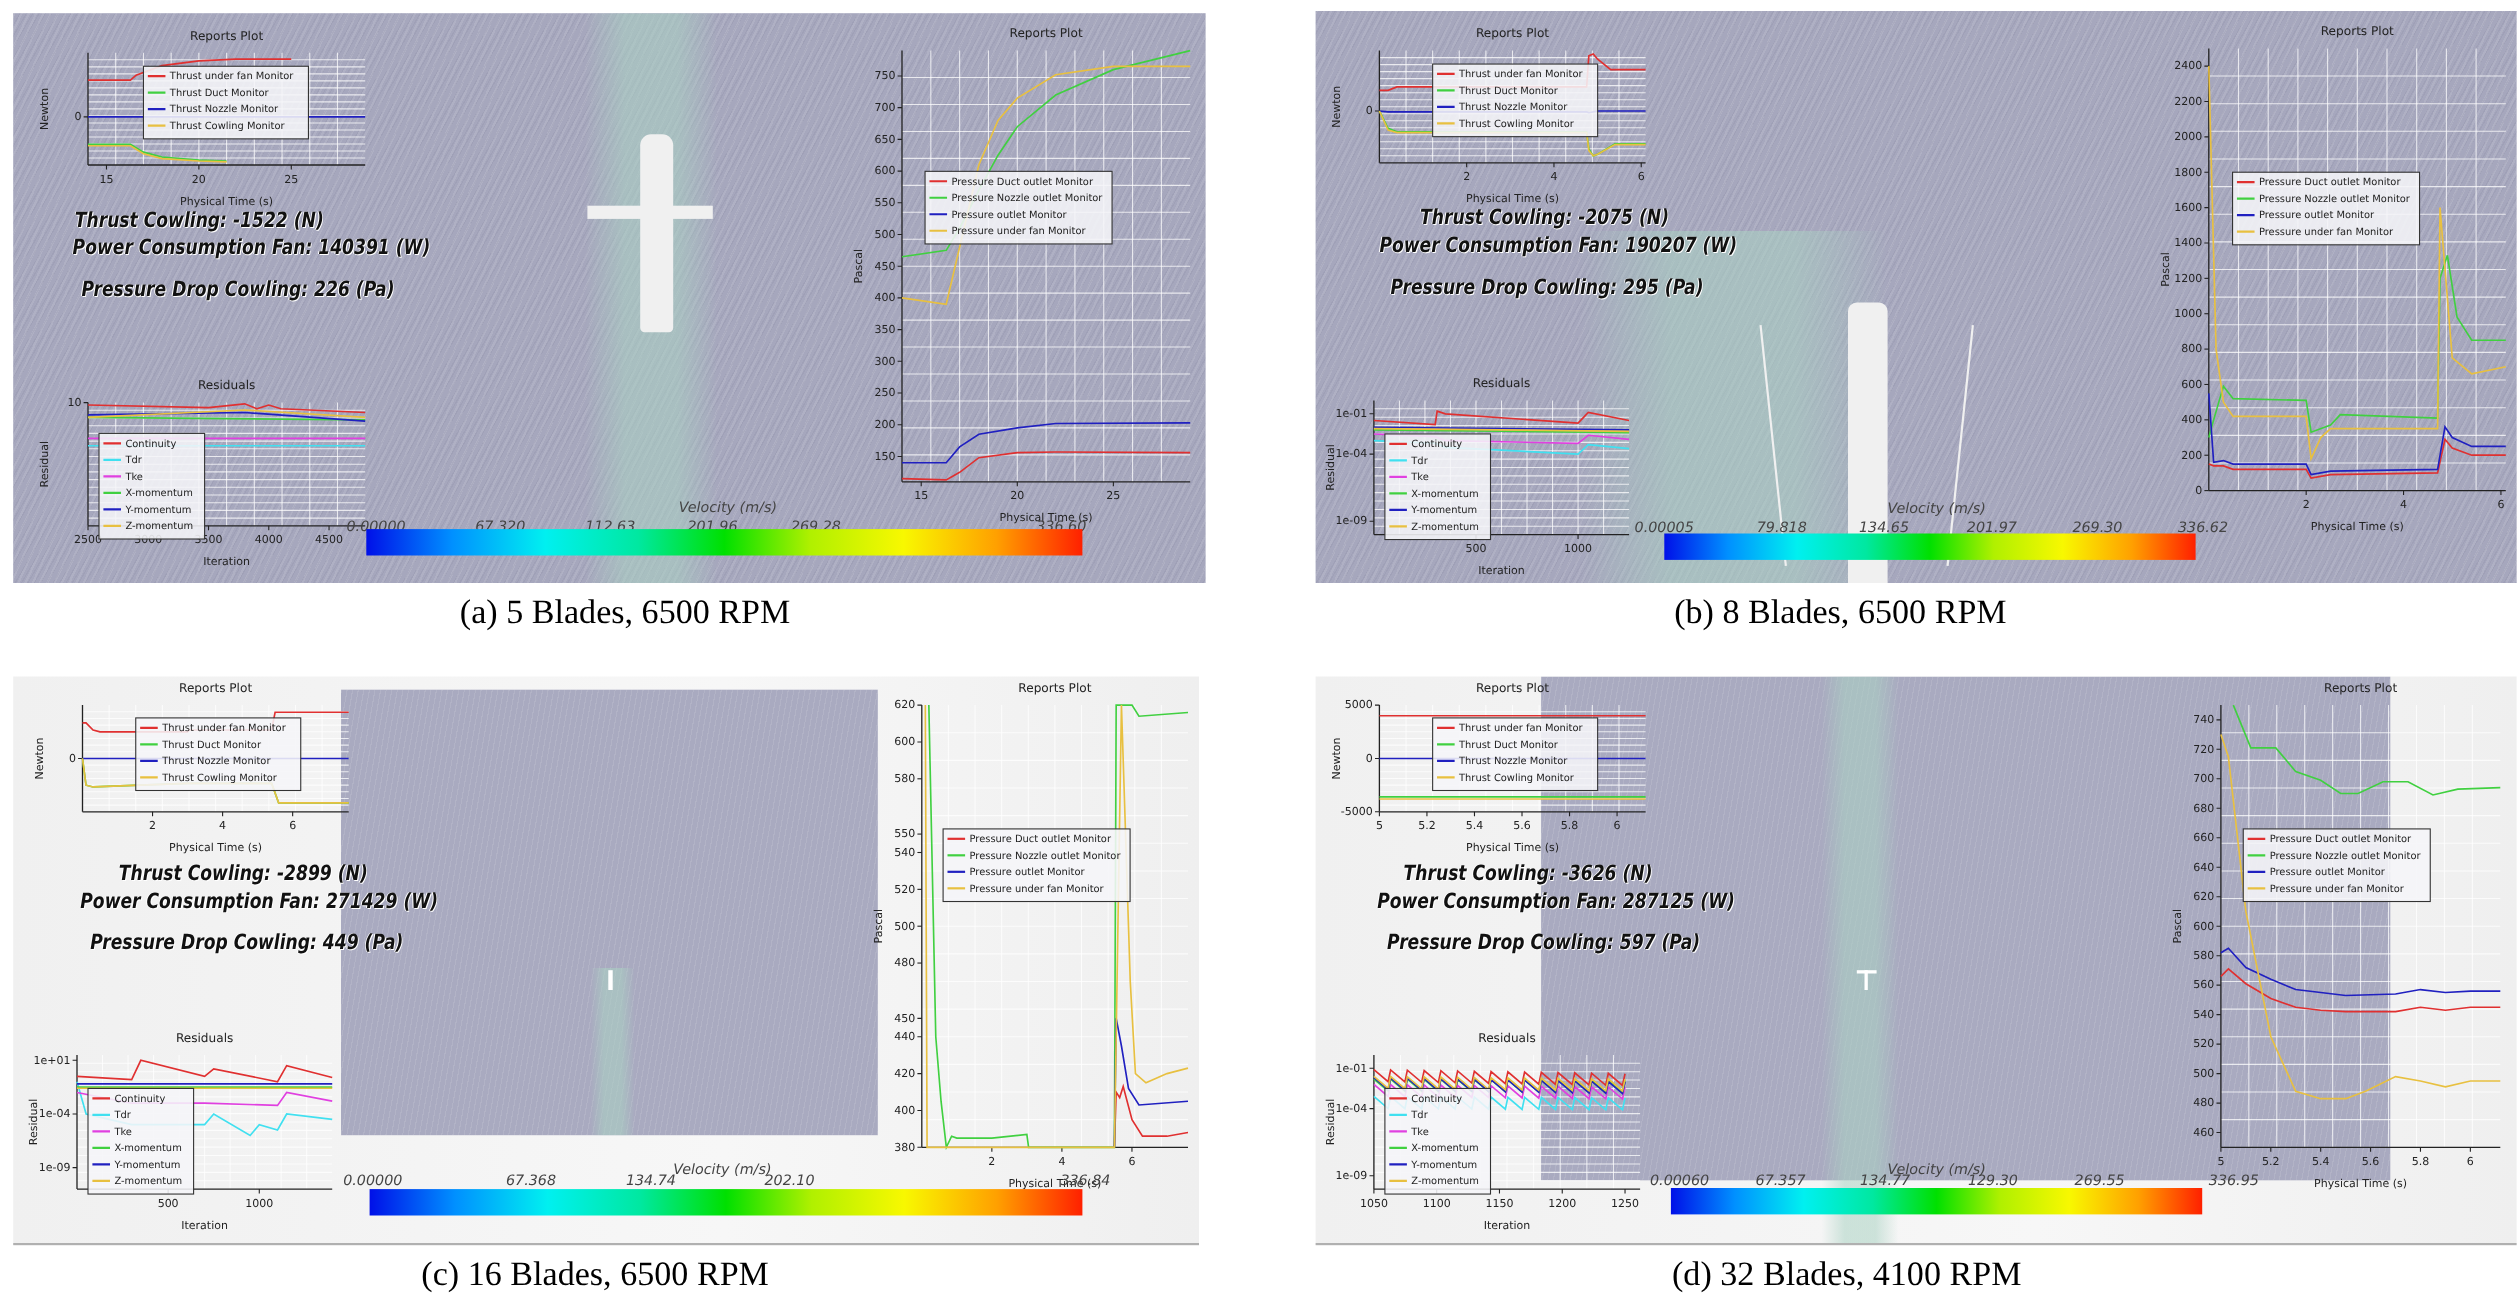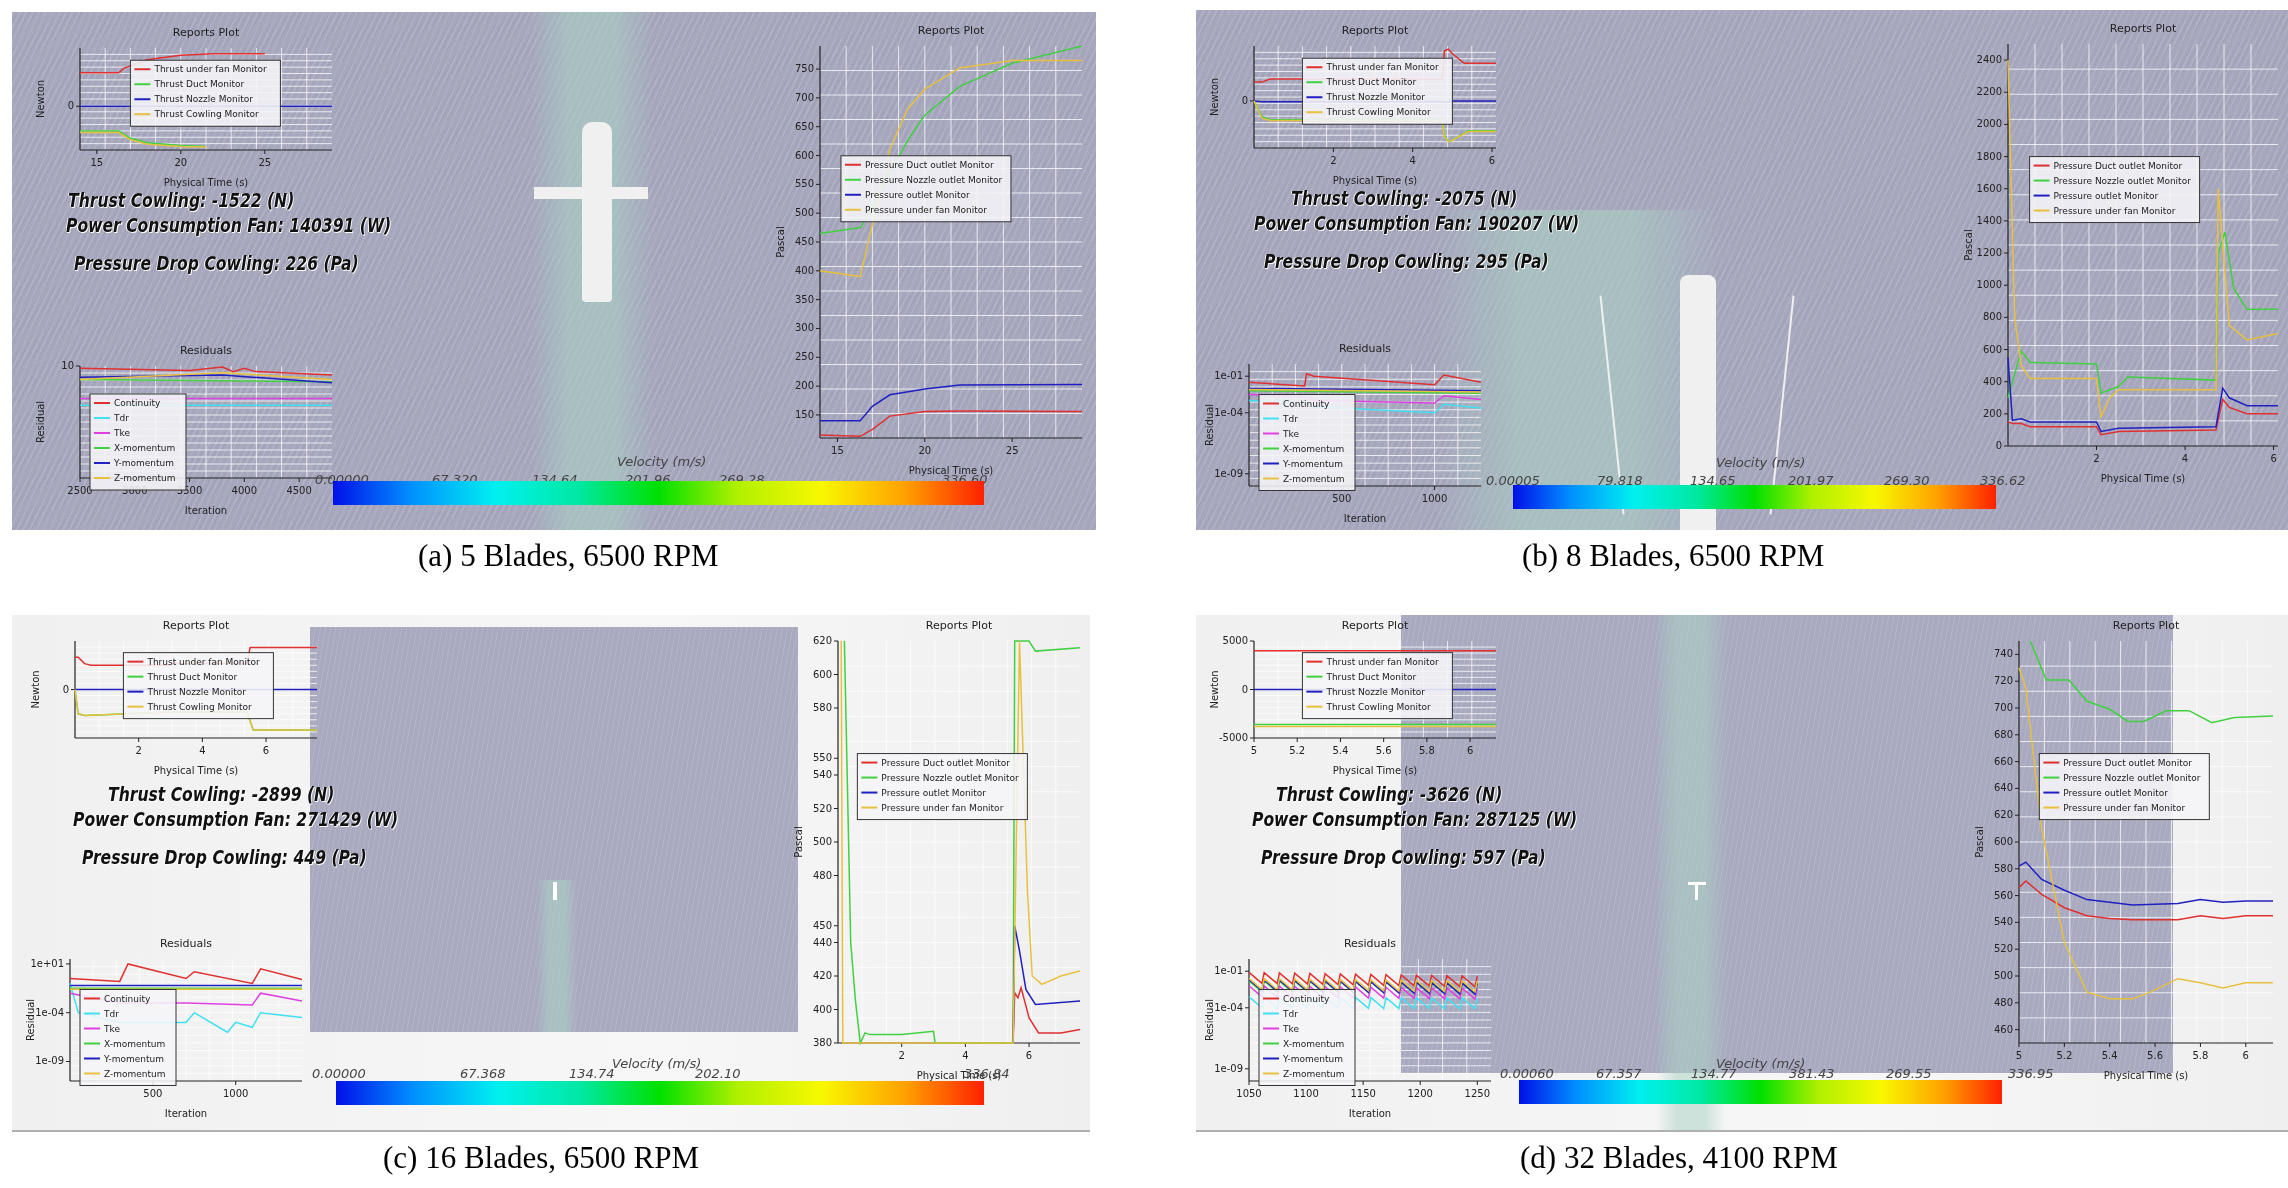--- a/index.html
+++ b/index.html
@@ -223,21 +223,21 @@
         <line x1="72.96000000000001" y1="159.76" x2="88.96000000000001" y2="159.76" stroke="#40d040" stroke-width="2"></line>
         <text x="92.96000000000001" y="162.76" font-size="9" fill="#222">Pressure Nozzle outlet Monitor</text>
         <line x1="72.96000000000001" y1="174.76" x2="88.96000000000001" y2="174.76" stroke="#2020c0" stroke-width="2"></line>
         <text x="92.96000000000001" y="177.76" font-size="9" fill="#222">Pressure outlet Monitor</text>
         <line x1="72.96000000000001" y1="189.76" x2="88.96000000000001" y2="189.76" stroke="#e8c040" stroke-width="2"></line>
         <text x="92.96000000000001" y="192.76" font-size="9" fill="#222">Pressure under fan Monitor</text>
       </svg></div>
   <div class="cbar-label" style="left:605px;top:442px;">Velocity (m/s)</div>
   <div class="cbar-label" style="left:303px;top:460px;">0.00000</div>
   <div class="cbar-label" style="left:420px;top:460px;">67.320</div>
-  <div class="cbar-label" style="left:520px;top:460px;">134.64</div>
+  <div class="cbar-label" style="left:520px;top:460px;">112.63</div>
   <div class="cbar-label" style="left:613px;top:460px;">201.96</div>
   <div class="cbar-label" style="left:707px;top:460px;">269.28</div>
   <div class="cbar-label" style="left:930px;top:460px;">336.60</div>
   <div class="cbar" style="left:321px;top:469px;width:651px;"></div>
 </div>
 <div class="caption" style="left:418px;top:538px;">(a) 5 Blades, 6500 RPM</div>
 
 <div class="panel bg-flow" style="left:1196px;top:10px;width:1092px;height:520px;">
   <div class="jet" style="left:240px;top:200px;width:280px;height:320px;"></div>
   <div class="geom" style="left:484px;top:265px;width:36px;height:255px;border-radius:8px 8px 0 0;"></div>
@@ -888,18 +888,18 @@
         <text x="92.32" y="165.56" font-size="9" fill="#222">Pressure Nozzle outlet Monitor</text>
         <line x1="72.32" y1="177.56" x2="88.32" y2="177.56" stroke="#2020c0" stroke-width="2"></line>
         <text x="92.32" y="180.56" font-size="9" fill="#222">Pressure outlet Monitor</text>
         <line x1="72.32" y1="192.56" x2="88.32" y2="192.56" stroke="#e8c040" stroke-width="2"></line>
         <text x="92.32" y="195.56" font-size="9" fill="#222">Pressure under fan Monitor</text>
       </svg></div>
   <div class="cbar-label" style="left:520px;top:441px;">Velocity (m/s)</div>
   <div class="cbar-label" style="left:304px;top:451px;">0.00060</div>
   <div class="cbar-label" style="left:400px;top:451px;">67.357</div>
   <div class="cbar-label" style="left:495px;top:451px;">134.77</div>
-  <div class="cbar-label" style="left:593px;top:451px;">381.43</div>
+  <div class="cbar-label" style="left:593px;top:451px;">129.30</div>
   <div class="cbar-label" style="left:690px;top:451px;">269.55</div>
   <div class="cbar-label" style="left:812px;top:451px;">336.95</div>
   <div class="cbar" style="left:323px;top:465px;width:483px;"></div>
 </div>
 <div class="caption" style="left:1520px;top:1140px;">(d) 32 Blades, 4100 RPM</div>
 
 </body></html>

